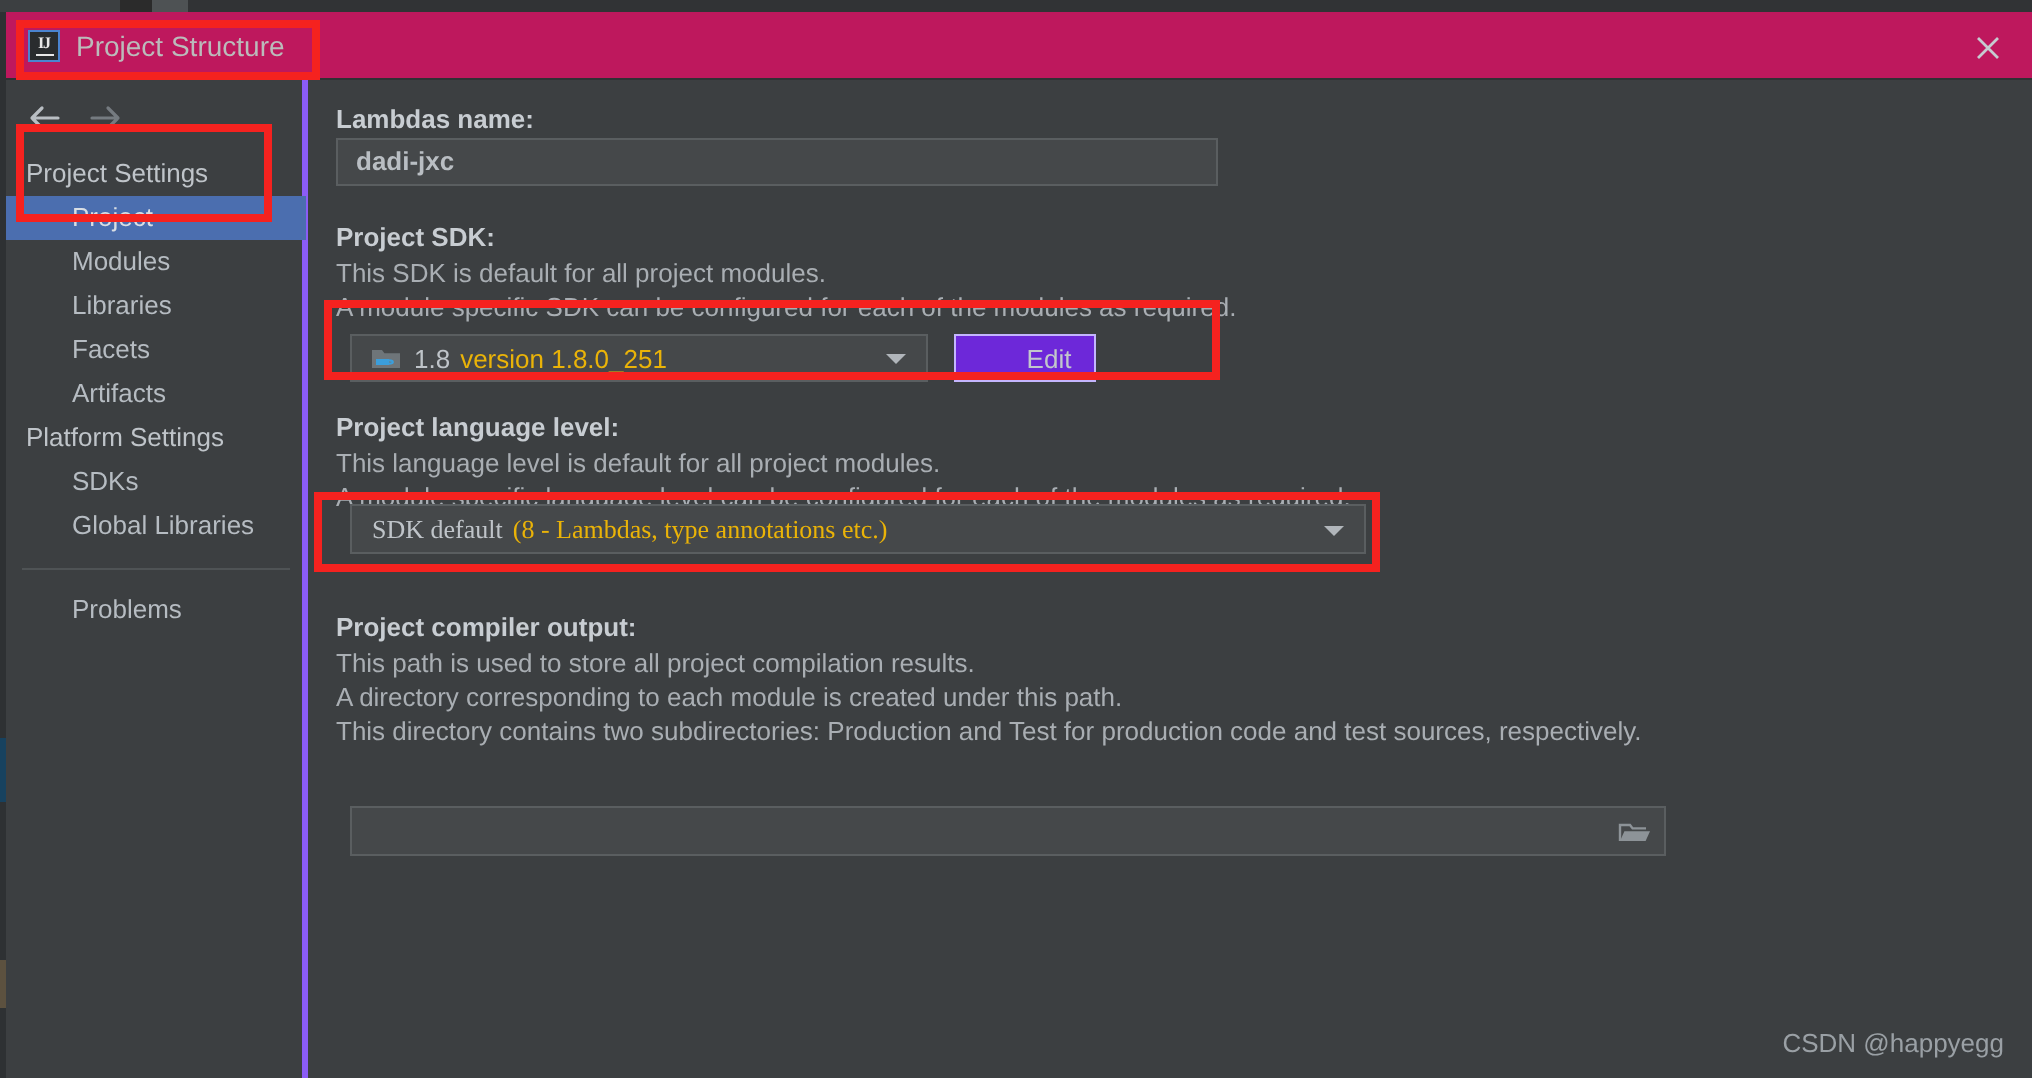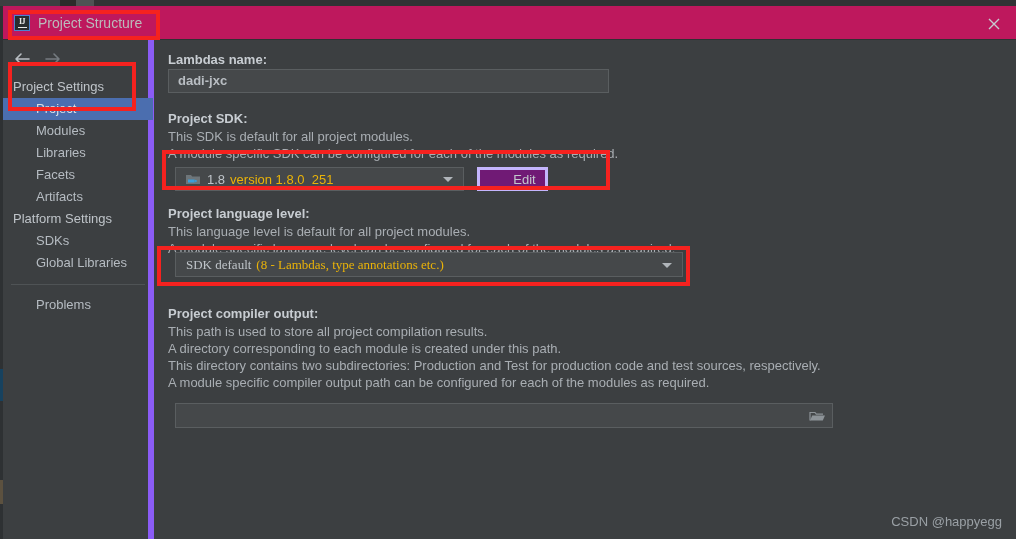--- a/index.html
+++ b/index.html
@@ -127,21 +127,21 @@
   }
   .close-btn svg { display: block; }
 
   
   .sidebar {
     position: absolute;
     left: 0; top: 34px;
     width: 151px;
     height: 499px;
     background: #3c3f41;
-    border-right: 6px solid #8b5cf6;
+    border-right: 3px solid #8b5cf6;
     box-sizing: border-box;
   }
   .nav-arrows {
     position: absolute;
     left: 8px; top: 8px;
     width: 80px; height: 22px;
   }
   .nav-arrow {
     position: absolute;
     top: 0;
@@ -244,22 +244,22 @@
   }
   .sdk-icon {
     position: absolute;
     left: 9px; top: 50%;
     margin-top: -7px;
     width: 16px; height: 14px;
   }
 
   .button {
     position: absolute;
-    background: #701a75;
-    border: 3px solid #c4b5fd;
+    background: #6d28d9;
+    border: 1px solid #c4b5fd;
     box-sizing: border-box;
     color: #c2c7cc;
     font-size: 13px;
     display: flex;
     align-items: center;
     justify-content: center;
     cursor: pointer;
     padding-left: 24px;
   }
 
@@ -393,21 +393,20 @@
           <span>SDK default</span>
           <span class="muted">(8 - Lambdas, type annotations etc.)</span>
         </span>
         <span class="combo-arrow"></span>
       </div>
 
       <div class="section-label" style="left:13px; top:266px;">Project compiler output:</div>
       <div class="desc-line" style="left:13px; top:284px;">This path is used to store all project compilation results.</div>
       <div class="desc-line" style="left:13px; top:301px;">A directory corresponding to each module is created under this path.</div>
       <div class="desc-line" style="left:13px; top:318px;">This directory contains two subdirectories: Production and Test for production code and test sources, respectively.</div>
-      <div class="desc-line" style="left:13px; top:335px;">A module specific compiler output path can be configured for each of the modules as required.</div>
 
       <div class="browse-field" style="left:20px; top:363px; width:658px; height:25px;">
         <span class="browse-icon">
           <svg width="18" height="14" viewBox="0 0 18 14">
             <path d="M2 11.5 L2 3.5 L7 3.5 L8.3 5.2 L15 5.2" fill="none" stroke="#8d9398" stroke-width="1.2"></path>
             <path d="M2 11.5 L4.2 6.6 L17 6.6 L14.8 11.5 Z" fill="#8d9398"></path>
           </svg>
         </span>
       </div>
 

